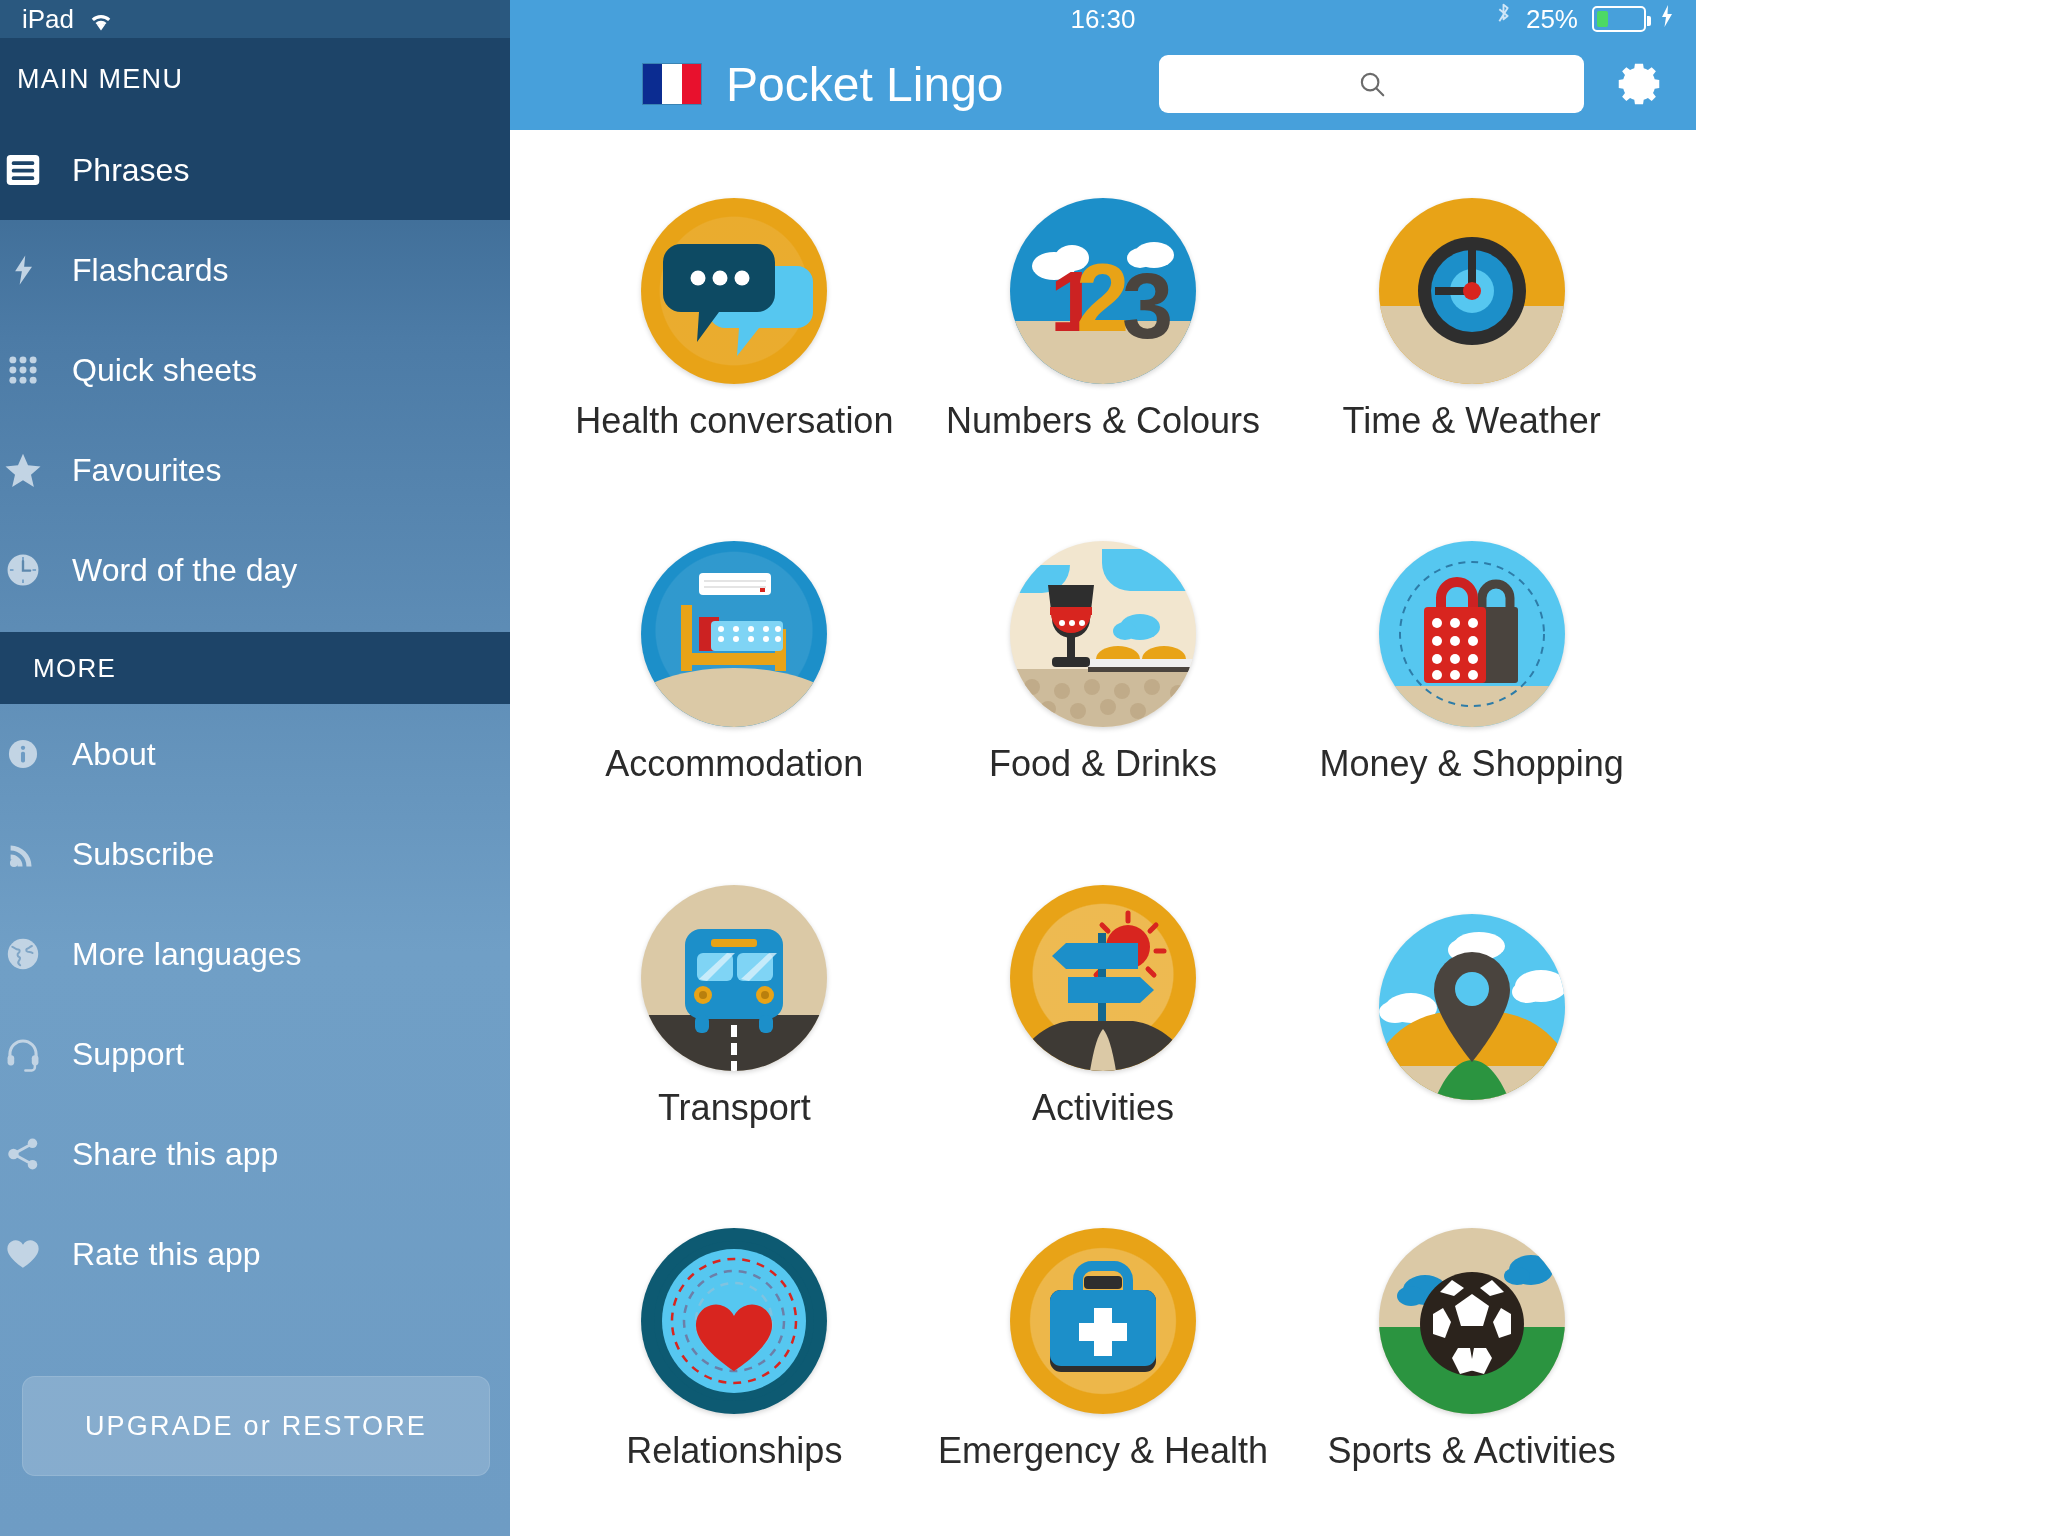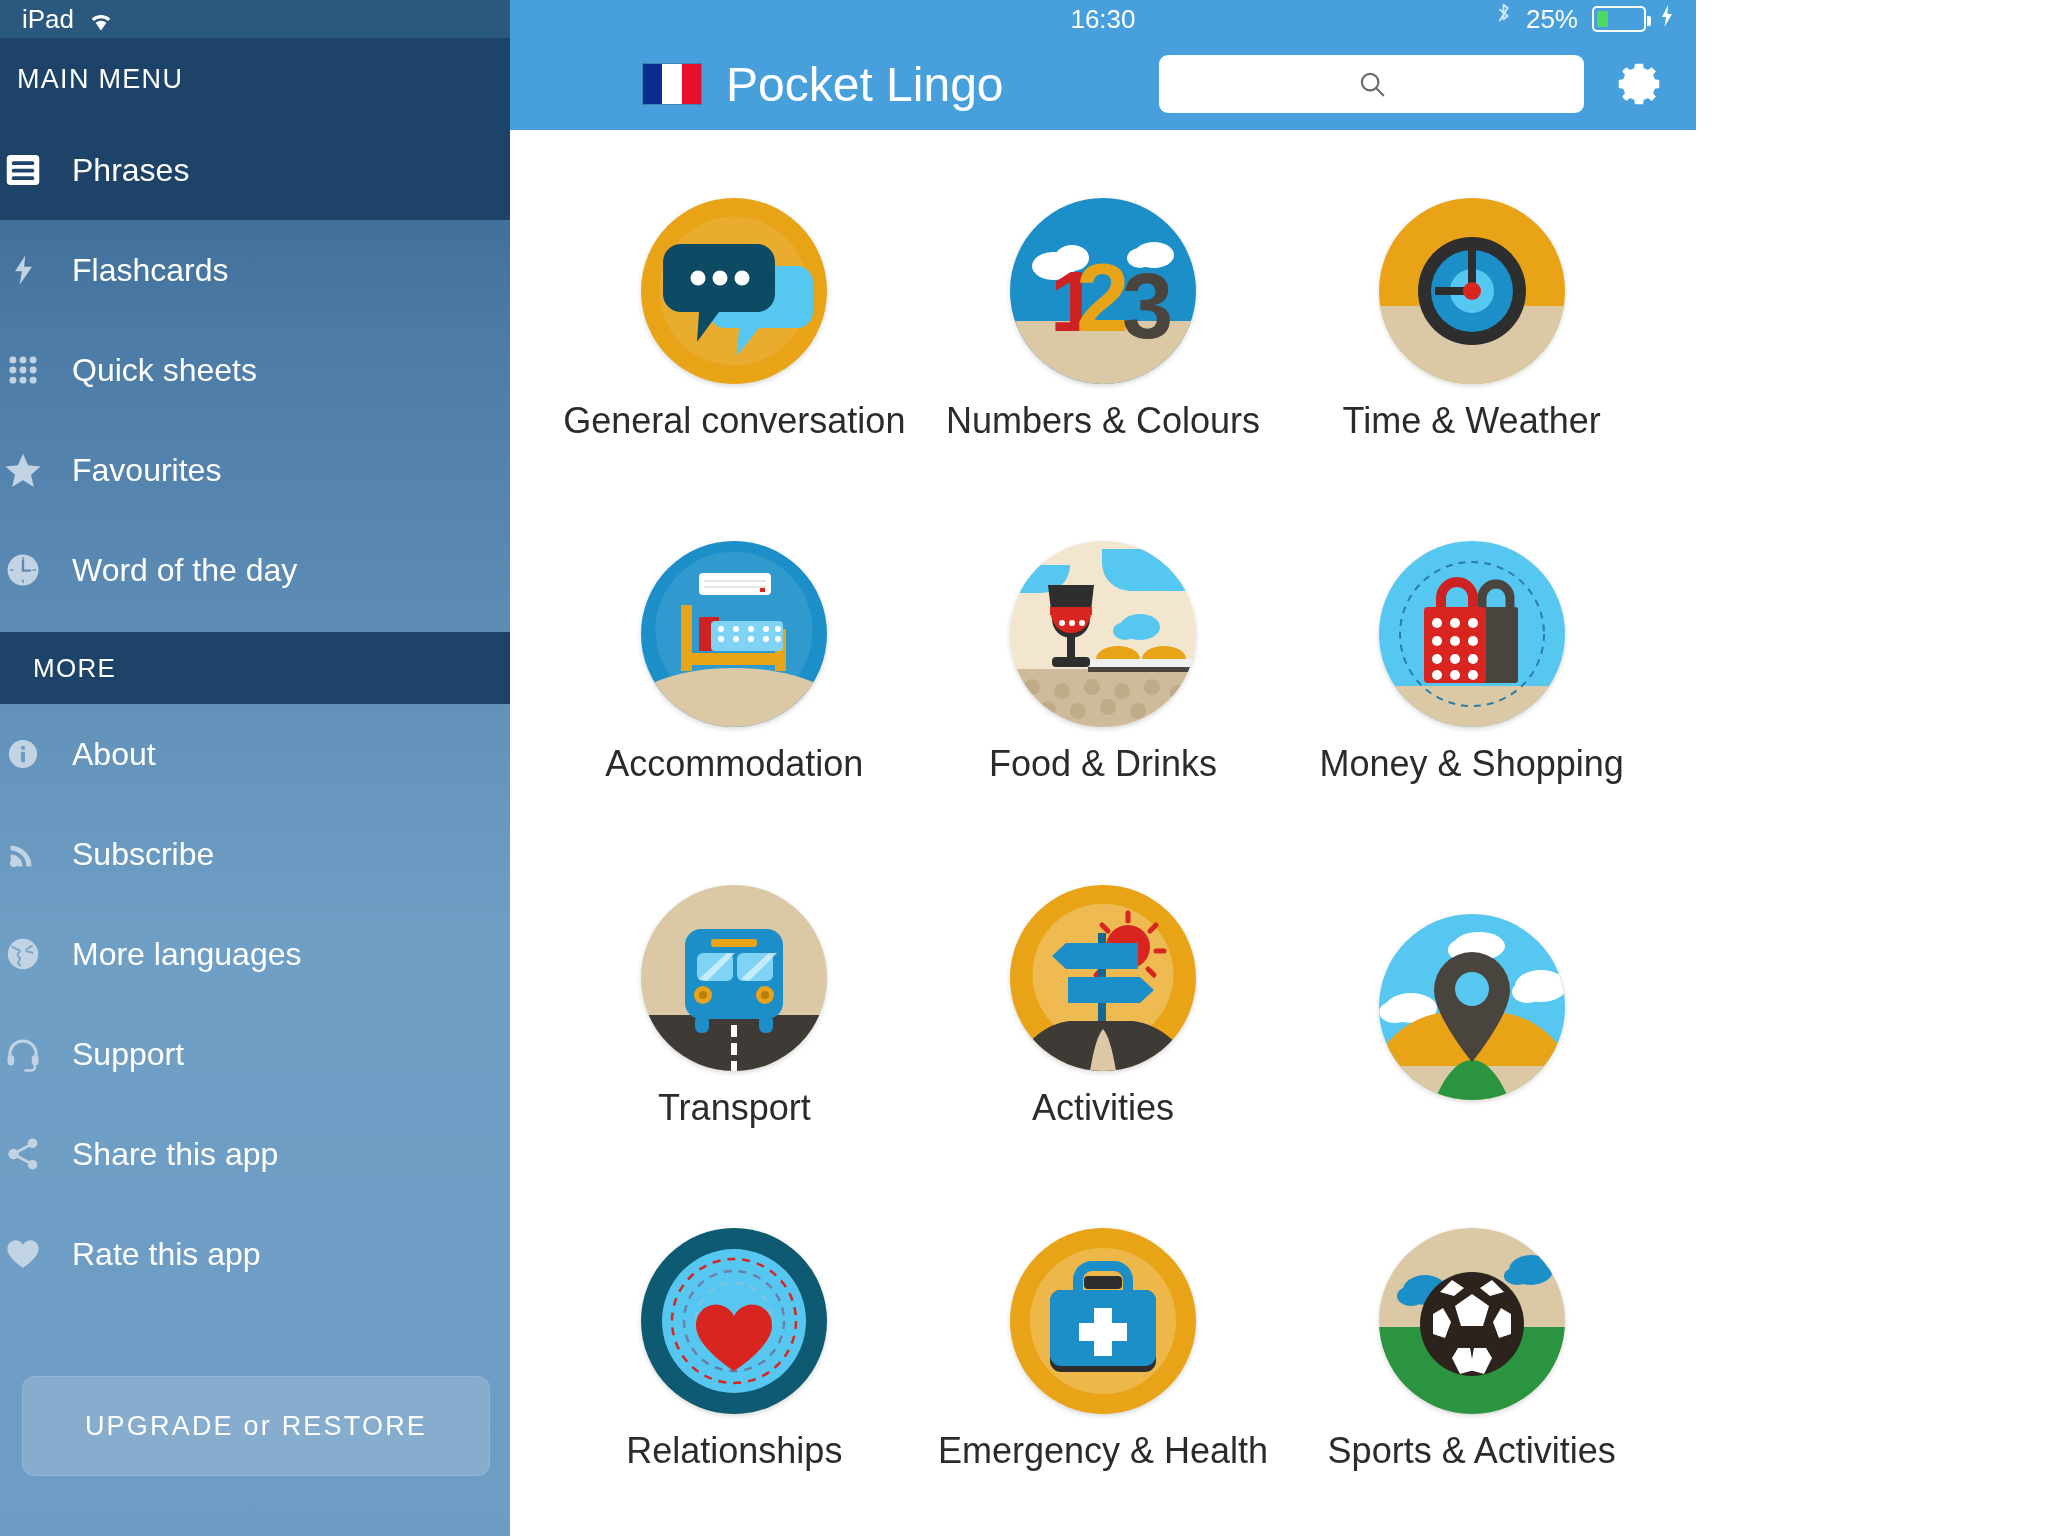--- a/index.html
+++ b/index.html
@@ -307,21 +307,21 @@
         <div class="cat-icon" style="background:#e8a317">
           <div class="ring" style="background:radial-gradient(circle at 50% 50%, rgba(255,255,255,0.10) 0 56%, transparent 57%)"></div>
           <svg viewBox="0 0 186 186" width="186" height="186" style="position:absolute;inset:0">
             <path d="M62 60h72a16 16 0 0116 16v30a16 16 0 01-16 16H96l-22 28 2-28h-14a16 16 0 01-16-16V76a16 16 0 0116-16z" fill="#56c7f0" transform="translate(22,8)"></path>
             <path d="M40 46h76a18 18 0 0118 18v32a18 18 0 01-18 18H78l-22 30 2-30H40a18 18 0 01-18-18V64a18 18 0 0118-18z" fill="#0d4a63"></path>
             <circle cx="57" cy="80" r="7.5" fill="#fff"></circle>
               <circle cx="79" cy="80" r="7.5" fill="#fff"></circle>
               <circle cx="101" cy="80" r="7.5" fill="#fff"></circle>
           </svg>
         </div>
-        <div class="cat-label">General conversation</div>
+        <div class="cat-label">Health conversation</div>
       </div>
 
       <div class="cat">
         <div class="cat-icon" style="background:#1c8fc9">
           <div style="position:absolute;left:0;right:0;bottom:0;height:34%;background:#dbc9a6"></div>
           <svg viewBox="0 0 186 186" width="186" height="186" style="position:absolute;inset:0">
             <g fill="#ffffff">
               <ellipse cx="44" cy="68" rx="22" ry="14"></ellipse>
                 <ellipse cx="62" cy="60" rx="17" ry="13"></ellipse>
               <ellipse cx="144" cy="57" rx="20" ry="13"></ellipse>

